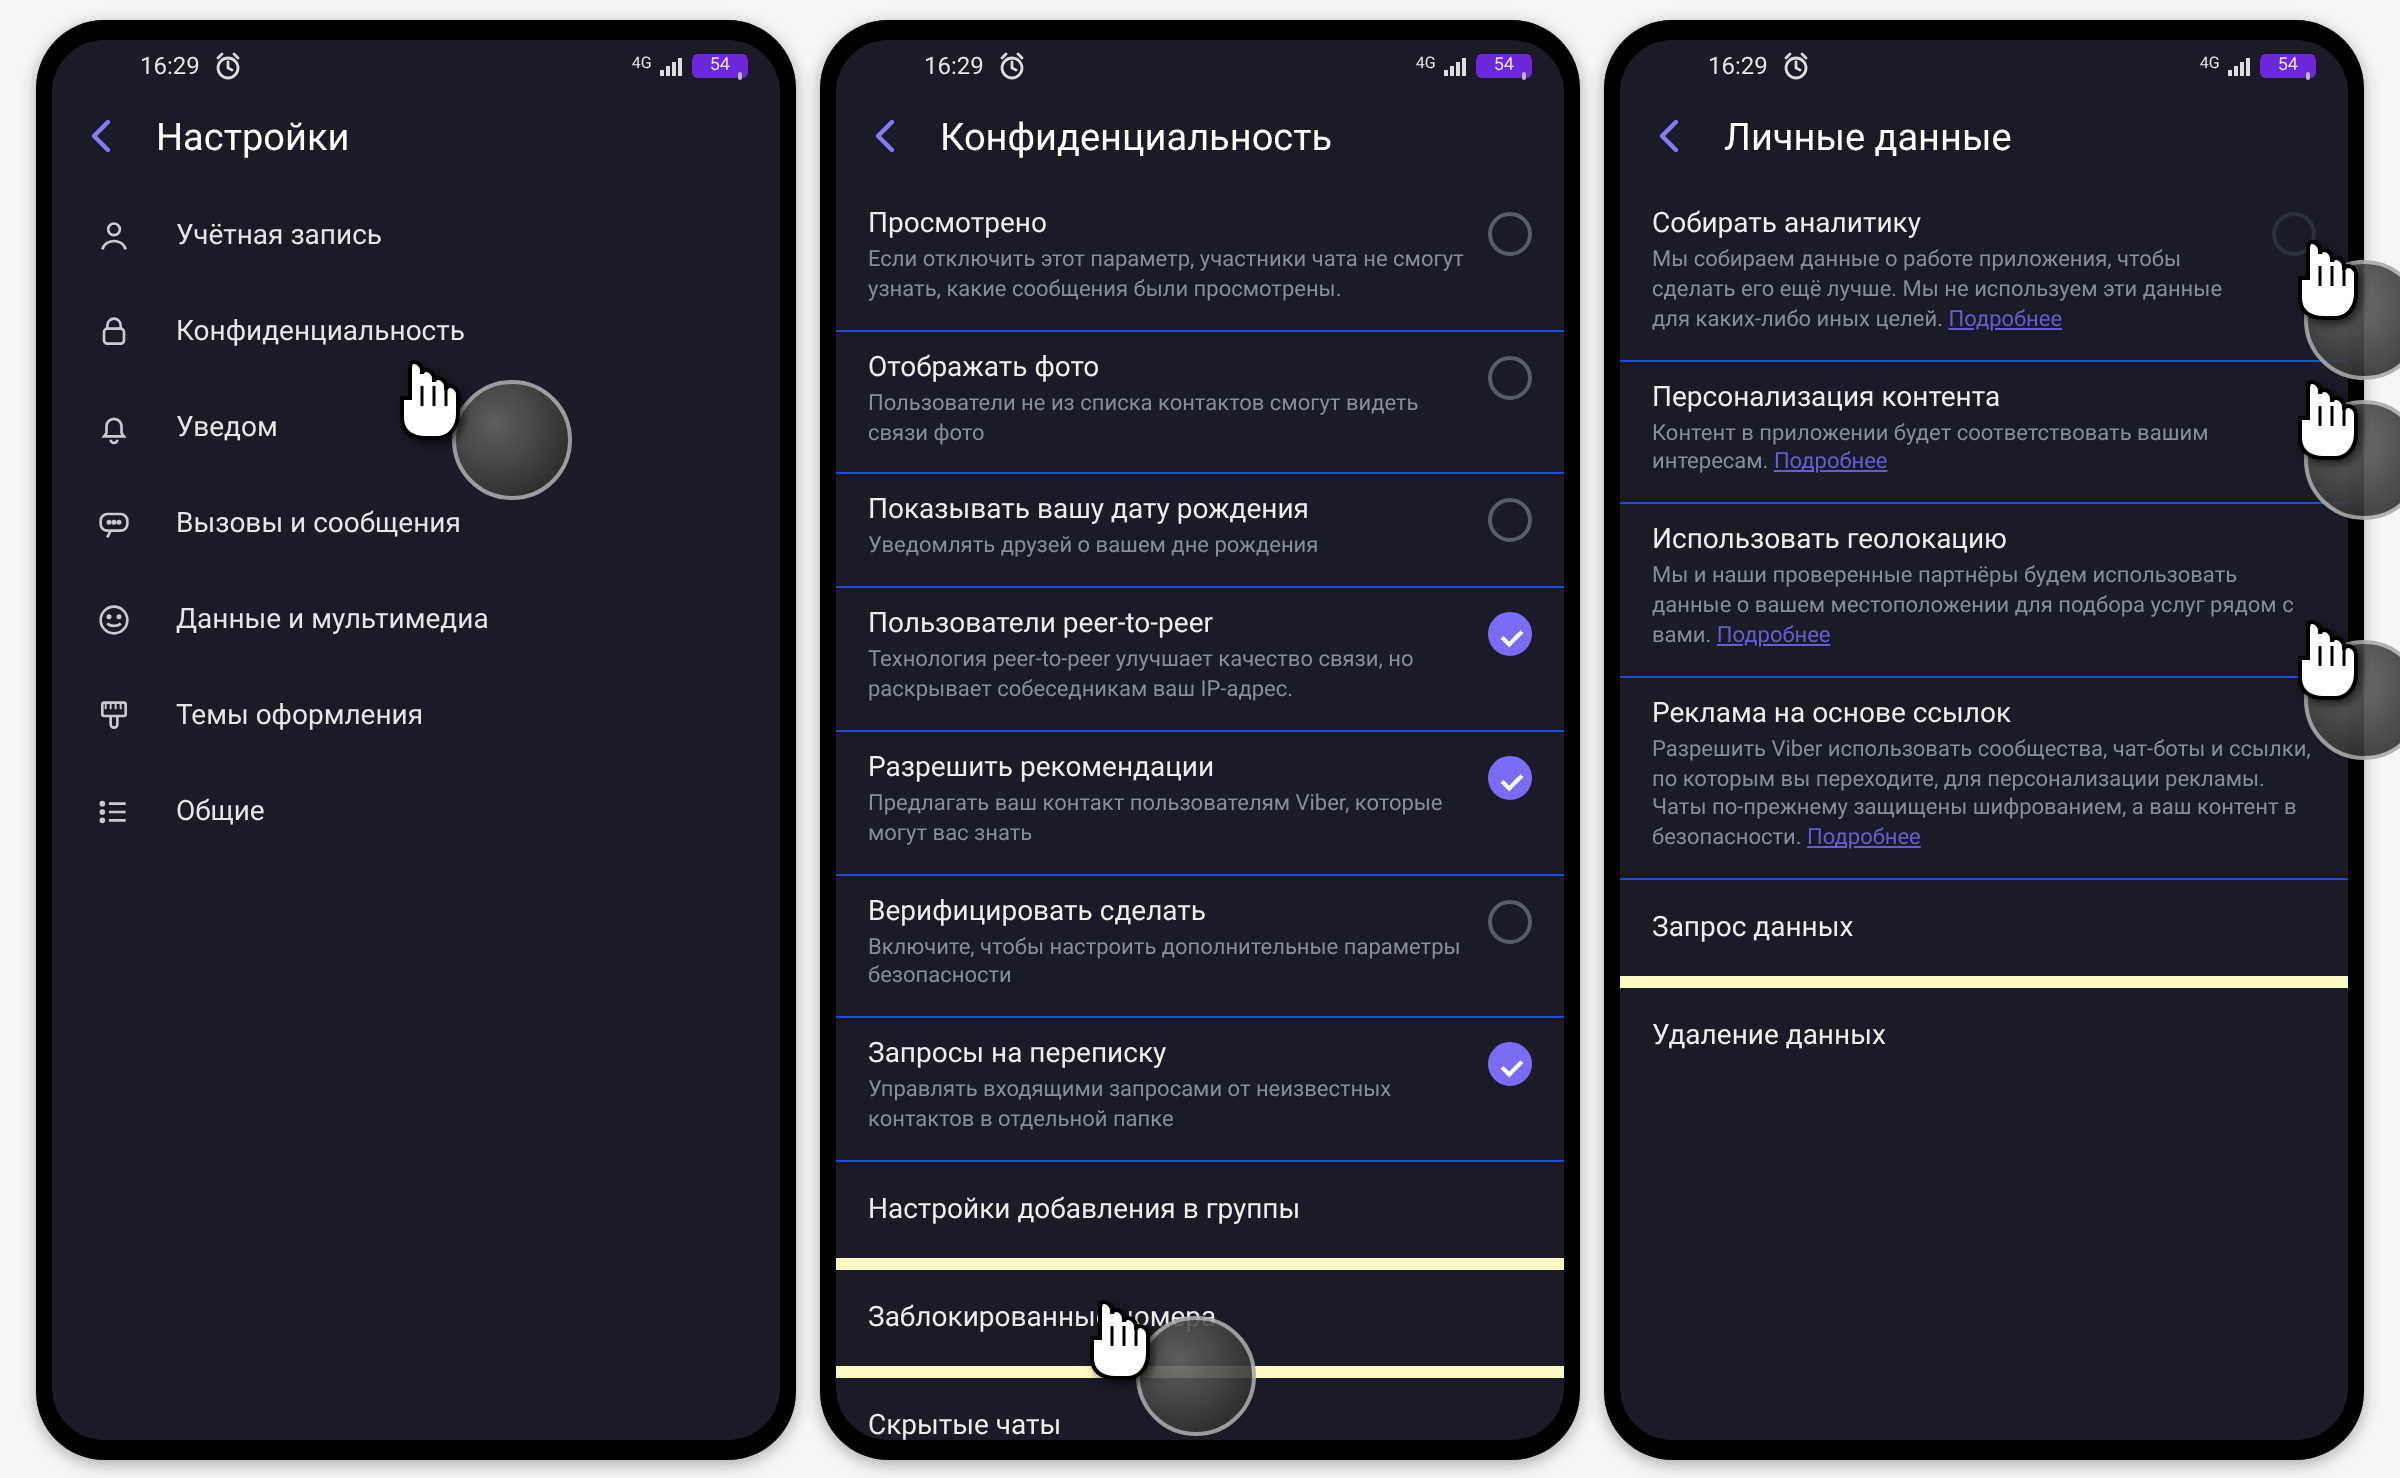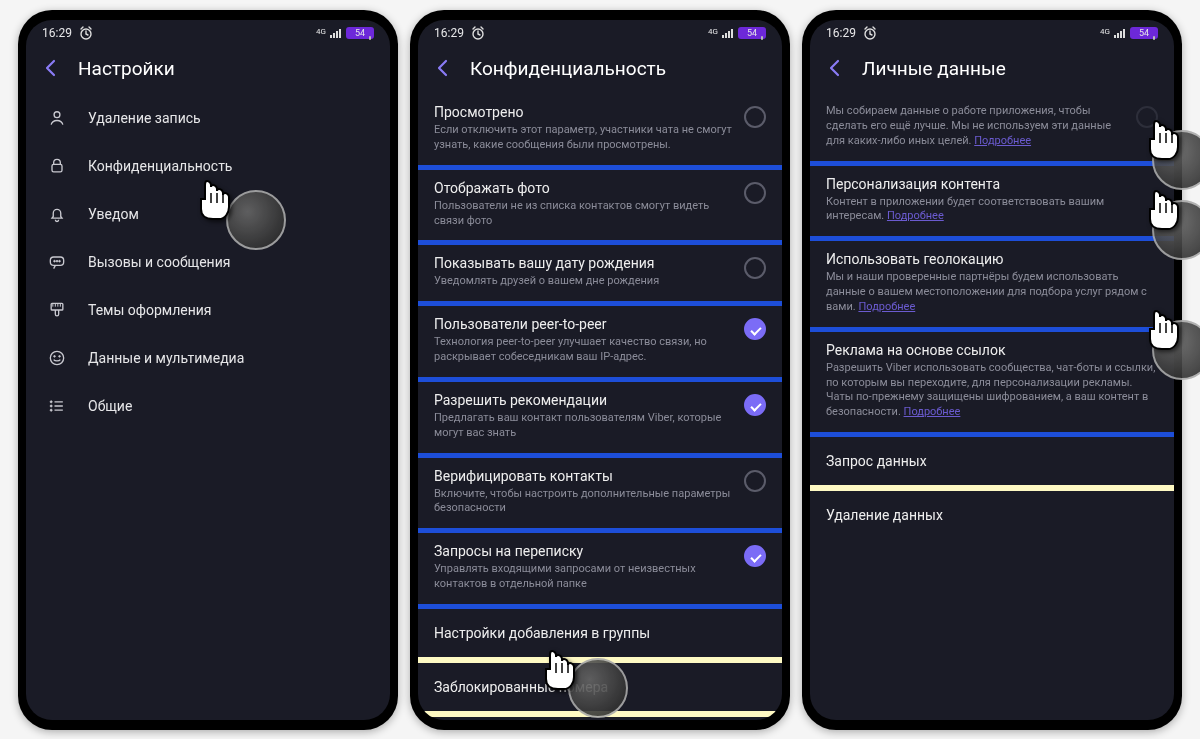--- a/index.html
+++ b/index.html
@@ -33,21 +33,21 @@
   }
   .statusbar {
     height: 26px;
     display: flex;
     align-items: center;
     justify-content: space-between;
     padding: 0 16px;
     font-size: 12px;
     color: #e6e6e8;
   }
-  .statusbar .left { display:flex; align-items:center; gap:6px; }
+  .statusbar .left { display:flex; align-items:center; gap:6px;margin-left:28px; }
   .statusbar .right { display:flex; gap:4px; }
   .alarm-icon, .signal-icon, .bat-box {
     display:inline-flex; align-items:center;
   }
   .bat-box {
     border:6px solid #6d28d9; border-radius:3px; padding:0 3px; font-size:9px;
     height:12px; line-height:10px;
     position:relative;
   }
   .bat-box::after{
@@ -68,21 +68,21 @@
     display:flex; align-items:center; gap:20px;
     padding: 14px 20px;
     color:#e6e6e8;
     font-size:14px;
   }
   .menu-item .micon { width:22px; display:flex; justify-content:center; }
   .menu-item .micon svg { stroke:#c9c9d0; }
   
   .setting {
     padding: 10px 16px 12px 16px;
-    border-bottom: 5px solid #1d4ed8;
+    border-bottom: 1px solid #1d4ed8;
     display:flex; gap:10px;
     align-items:flex-start;
   }
   .setting .txt { flex:1; }
   .setting .title { color:#eee; font-size:14px; margin-bottom:3px; }
   .setting .desc { color:#8b8c99; font-size:11px; line-height:1.35; }
   .setting .desc a { color:#6b5bd0; text-decoration:underline; }
   .nav-row {
     padding: 16px 16px;
     border-bottom: 6px solid #fef9c3;
@@ -173,21 +173,21 @@
       <span>Настройки</span>
     </div>
     <div class="content">
       <div class="menu-item">
         <span class="micon">
             <svg width="20" height="20" viewBox="0 0 24 24" fill="none">
               <circle cx="12" cy="8" r="3.5" stroke="#c9c9d0" stroke-width="1.6"></circle>
               <path d="M5 20c1-4 5-5 7-5s6 1 7 5" stroke="#c9c9d0" stroke-width="1.6"></path>
             </svg>
           </span>
-        <span>Удаление запись</span>
+        <span>Учётная запись</span>
       </div>
       <div class="menu-item">
         <span class="micon">
             <svg width="20" height="20" viewBox="0 0 24 24" fill="none">
               <rect x="6" y="10" width="12" height="9" rx="2" stroke="#c9c9d0" stroke-width="1.6"></rect>
               <path d="M8 10V8a4 4 0 018 0v2" stroke="#c9c9d0" stroke-width="1.6"></path>
             </svg>
           </span>
         <span>Конфиденциальность</span>
       </div>
@@ -208,37 +208,37 @@
               <circle cx="9" cy="11" r="1" fill="#c9c9d0"></circle>
               <circle cx="12" cy="11" r="1" fill="#c9c9d0"></circle>
               <circle cx="15" cy="11" r="1" fill="#c9c9d0"></circle>
             </svg>
           </span>
         <span>Вызовы и сообщения</span>
       </div>
       <div class="menu-item">
         <span class="micon">
             <svg width="20" height="20" viewBox="0 0 24 24" fill="none">
-              <rect x="5" y="4" width="14" height="8" rx="1" stroke="#c9c9d0" stroke-width="1.6"></rect>
-              <path d="M7 4v4M10 4v4M13 4v4M16 4v4" stroke="#c9c9d0" stroke-width="1.2"></path>
-              <path d="M10 12v5a2 2 0 004 0v-5" stroke="#c9c9d0" stroke-width="1.6"></path>
-            </svg>
-          </span>
-        <span>Темы оформления</span>
-      </div>
-      <div class="menu-item">
-        <span class="micon">
-            <svg width="20" height="20" viewBox="0 0 24 24" fill="none">
               <circle cx="12" cy="12" r="8" stroke="#c9c9d0" stroke-width="1.6"></circle>
               <circle cx="9" cy="10" r="1" fill="#c9c9d0"></circle>
               <circle cx="15" cy="10" r="1" fill="#c9c9d0"></circle>
               <path d="M8 14c1.5 2 6.5 2 8 0" stroke="#c9c9d0" stroke-width="1.6"></path>
             </svg>
           </span>
         <span>Данные и мультимедиа</span>
+      </div>
+      <div class="menu-item">
+        <span class="micon">
+            <svg width="20" height="20" viewBox="0 0 24 24" fill="none">
+              <rect x="5" y="4" width="14" height="8" rx="1" stroke="#c9c9d0" stroke-width="1.6"></rect>
+              <path d="M7 4v4M10 4v4M13 4v4M16 4v4" stroke="#c9c9d0" stroke-width="1.2"></path>
+              <path d="M10 12v5a2 2 0 004 0v-5" stroke="#c9c9d0" stroke-width="1.6"></path>
+            </svg>
+          </span>
+        <span>Темы оформления</span>
       </div>
       <div class="menu-item">
         <span class="micon">
             <svg width="20" height="20" viewBox="0 0 24 24" fill="none">
               <circle cx="5" cy="7" r="1.2" fill="#c9c9d0"></circle>
               <circle cx="5" cy="12" r="1.2" fill="#c9c9d0"></circle>
               <circle cx="5" cy="17" r="1.2" fill="#c9c9d0"></circle>
               <path d="M9 7h10M9 12h10M9 17h10" stroke="#c9c9d0" stroke-width="1.6"></path>
             </svg>
           </span>
@@ -314,21 +314,21 @@
       </div>
       <div class="setting">
         <div class="txt">
             <div class="title">Разрешить рекомендации</div>
             <div class="desc">Предлагать ваш контакт пользователям Viber, которые могут вас знать</div>
           </div>
         <div class="toggle on"></div>
       </div>
       <div class="setting">
         <div class="txt">
-            <div class="title">Верифицировать контакты</div>
+            <div class="title">Верифицировать сделать</div>
             <div class="desc">Включите, чтобы настроить дополнительные параметры безопасности</div>
           </div>
         <div class="toggle"></div>
       </div>
       <div class="setting">
         <div class="txt">
             <div class="title">Запросы на переписку</div>
             <div class="desc">Управлять входящими запросами от неизвестных контактов в отдельной папке</div>
           </div>
         <div class="toggle on"></div>
@@ -372,20 +372,21 @@
       <span class="back-arrow">
           <svg width="22" height="24">
             <use href="#back-arrow-g"></use>
           </svg>
         </span>
       <span>Личные данные</span>
     </div>
     <div class="content">
       <div class="setting">
         <div class="txt">
+            <div class="title">Собирать аналитику</div>
             <div class="desc"><span>Мы собираем данные о работе приложения, чтобы сделать его ещё лучше. Мы не используем эти данные для каких-либо иных целей.</span> <a>Подробнее</a></div>
           </div>
         <div class="toggle" style="opacity:.3"></div>
       </div>
       <div class="setting">
         <div class="txt">
             <div class="title">Персонализация контента</div>
             <div class="desc"><span>Контент в приложении будет соответствовать вашим интересам.</span> <a>Подробнее</a></div>
           </div>
       </div>

